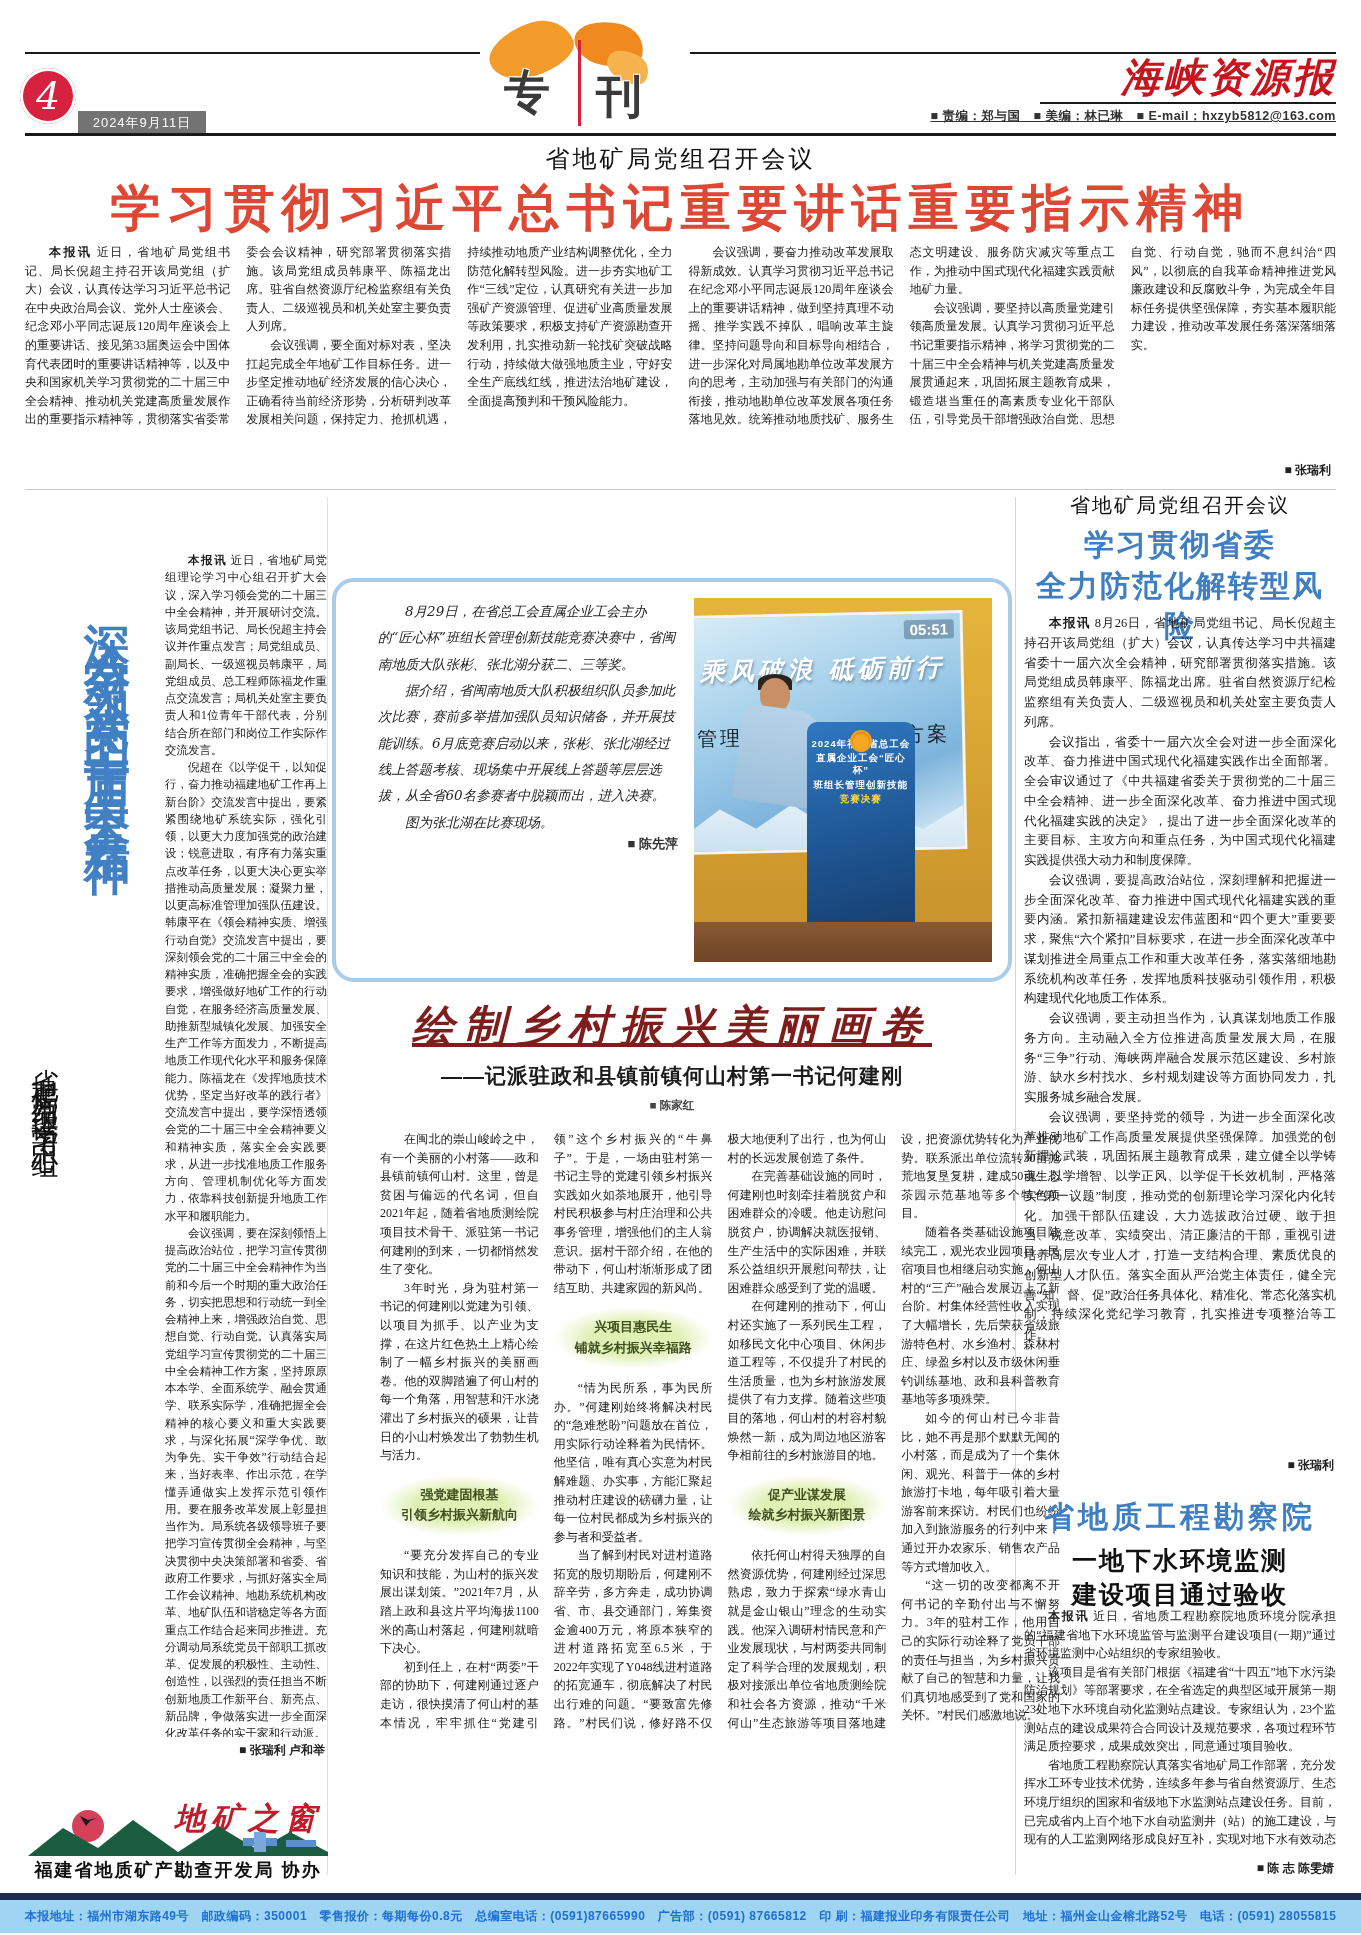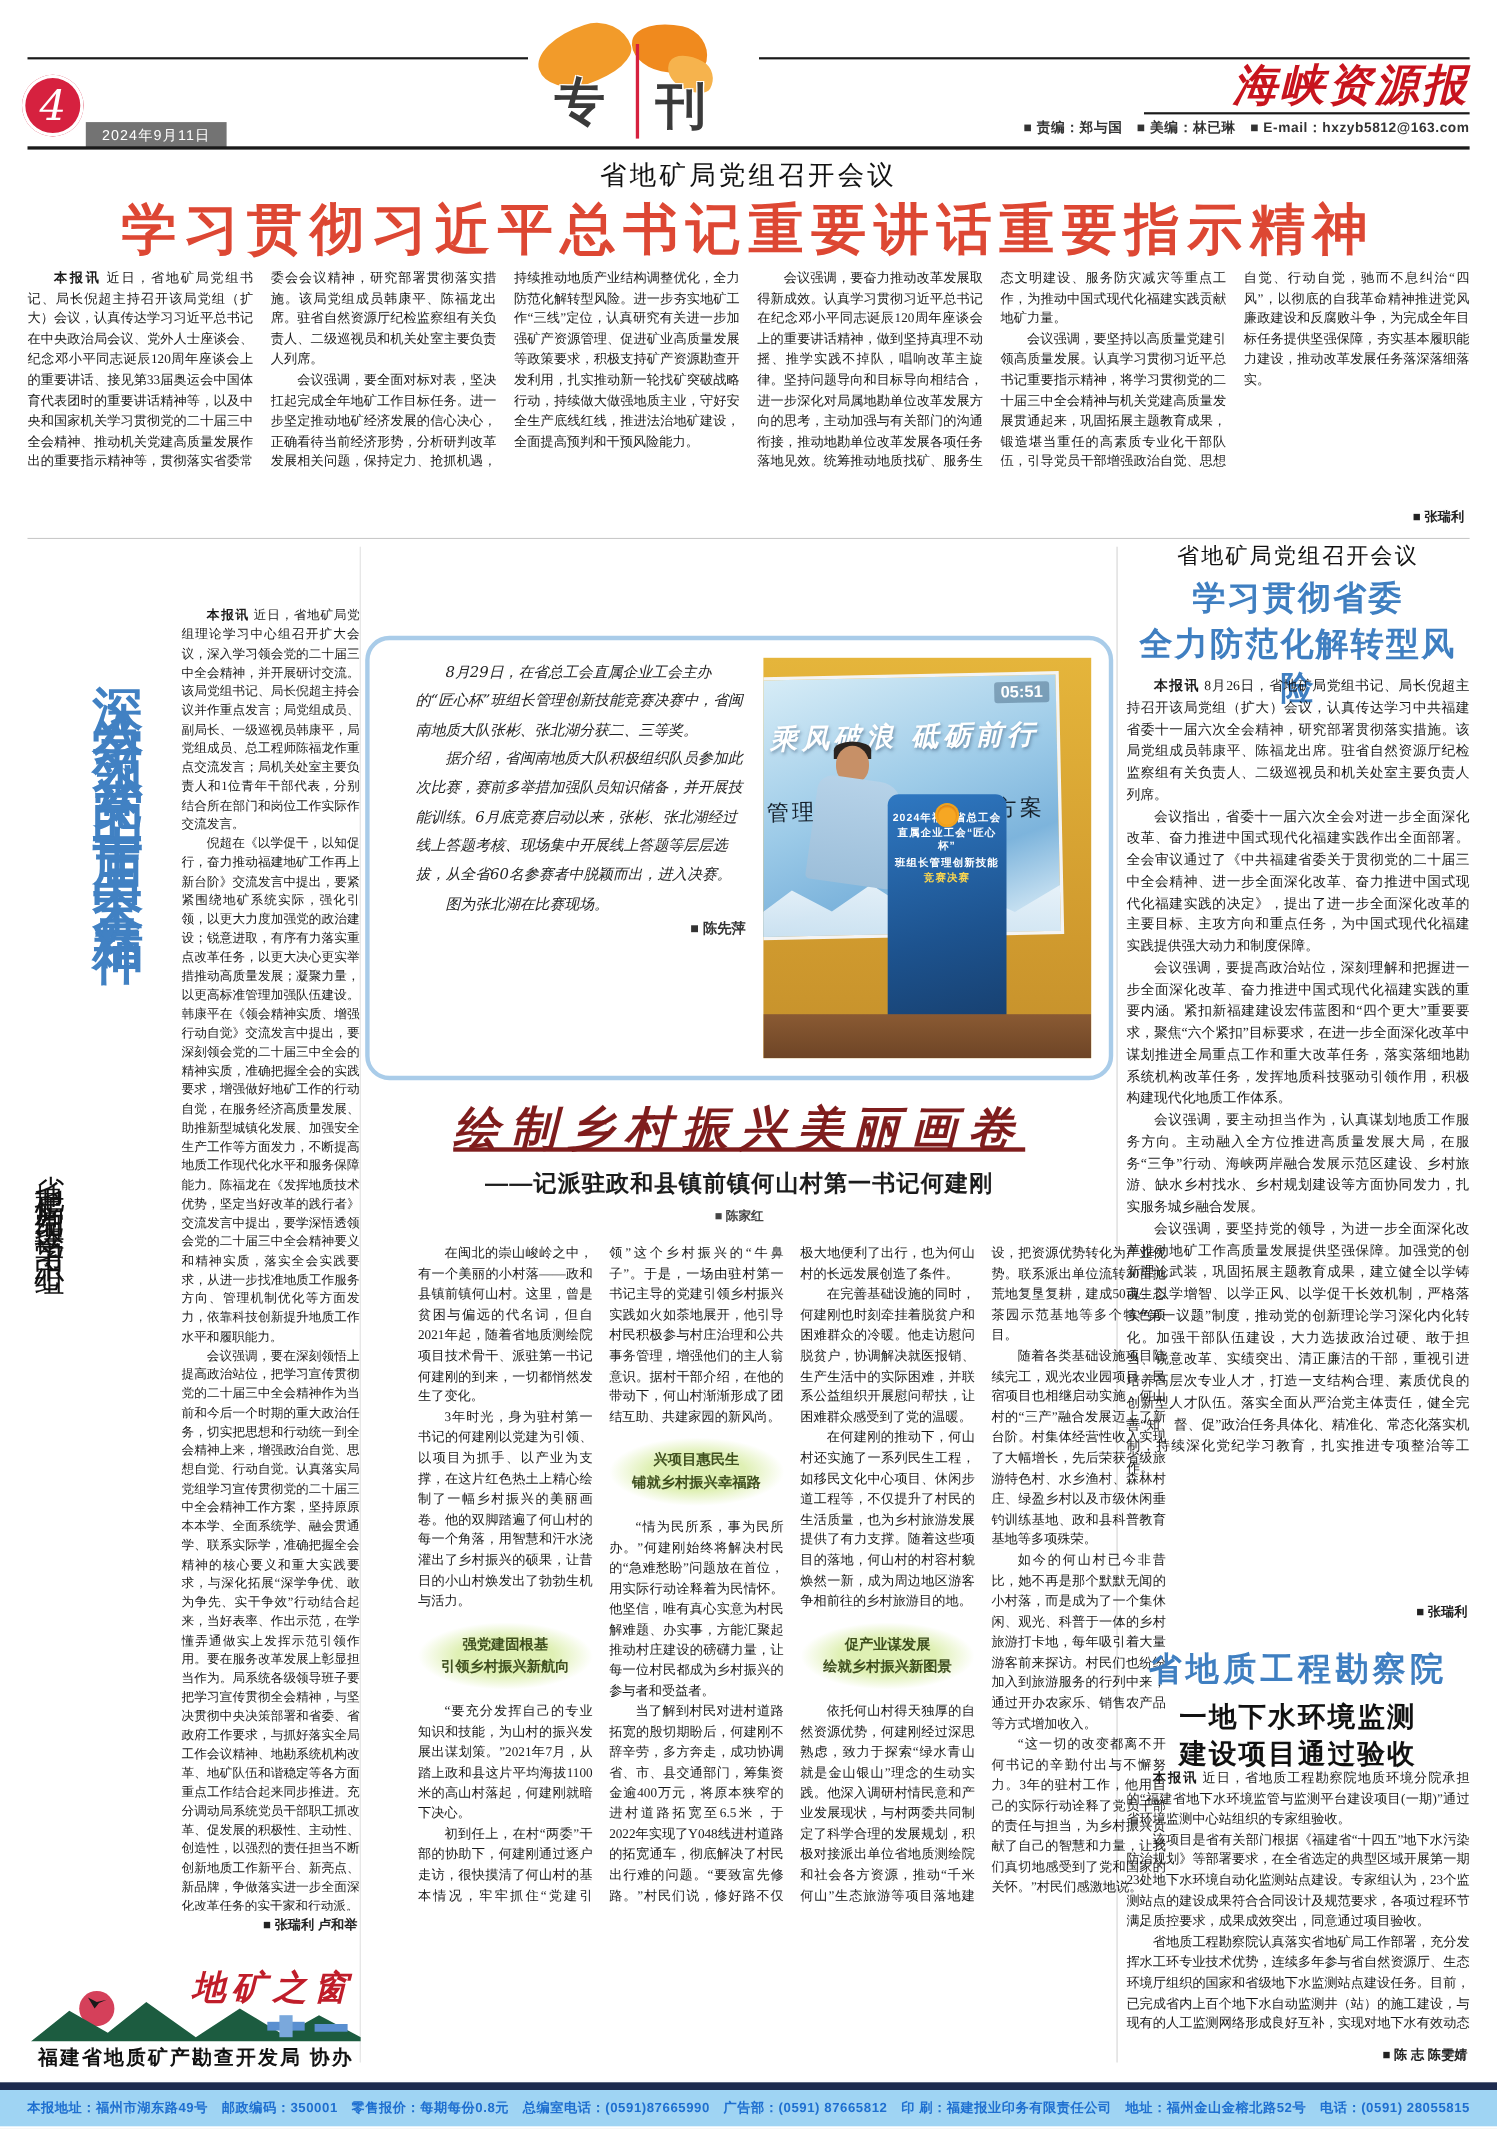--- a/index.html
+++ b/index.html
@@ -21,21 +21,21 @@
   .blob.b2{left:96px;top:0px;width:70px;height:44px;transform:rotate(12deg);}
   .blob.b3{left:128px;top:30px;width:44px;height:30px;transform:rotate(30deg);background:#f6b34d;}
   .zk-char{position:absolute;font:900 46px "Liberation Sans",sans-serif;color:#3a3a3a;
         text-shadow:-1px -1px 0 #fff,1px 1px 0 #fff,-1px 1px 0 #fff,1px -1px 0 #fff;}
   .zk-1{left:26px;top:40px;} .zk-2{left:118px;top:44px;}
   .zk-line{position:absolute;left:100px;top:18px;width:3px;height:86px;background:#d6213f;}
   .paper-name{position:absolute;left:1040px;top:50px;width:296px;text-align:right;
         font:italic 900 40px "DejaVu Serif",serif;color:#c8141e;letter-spacing:3px;}
   .paper-rule{position:absolute;left:1040px;top:102px;width:296px;height:2px;background:#1a1a1a;}
   .editors{position:absolute;left:690px;top:108px;width:646px;text-align:right;
-        font:bold 12.5px "Liberation Sans",sans-serif;color:#333;letter-spacing:.5px;}
+        font:bold 12.5px "Liberation Sans",sans-serif;color:#333;letter-spacing:.5px;text-decoration:underline;}
   
   .top-kicker{position:absolute;left:0;top:143px;width:100%;text-align:center;
         font:24px "Liberation Sans",sans-serif;color:#111;letter-spacing:3px;}
   .top-headline{position:absolute;left:0;top:175px;width:100%;text-align:center;
         font:900 50px "Liberation Sans",sans-serif;color:#dd4733;letter-spacing:7px;}
   .top-body{position:absolute;left:25px;top:243px;width:1311px;height:240px;overflow:hidden;
         column-count:6;column-gap:16px;font-size:12px;line-height:1.55;text-align:justify;}
   .para{margin:0;text-indent:2em;}
   .para b{letter-spacing:1px;}
   .byline{font:bold 12px "Liberation Sans",sans-serif;color:#222;text-align:right;}
@@ -106,21 +106,21 @@
   .cm-byline{position:absolute;right:2px;bottom:18px;}
   
   .survey{position:absolute;left:1024px;top:1497px;width:312px;height:382px;}
   .sv-title1{text-align:center;font:900 30px "Liberation Sans",sans-serif;color:#3f7fc1;letter-spacing:4px;}
   .sv-title2{text-align:center;font:bold 25px/1.35 "DejaVu Serif",serif;color:#111;white-space:pre-line;margin-top:6px;letter-spacing:2px;}
   .sv-body{position:absolute;left:0;top:110px;width:312px;height:244px;overflow:hidden;
         font-size:12px;line-height:1.55;text-align:justify;}
   .sv-byline{position:absolute;right:2px;bottom:2px;}
   
   .dikuang{position:absolute;left:28px;top:1786px;width:300px;height:100px;}
-  .dk-title{position:absolute;right:6px;top:0;font:italic 900 31px "DejaVu Serif",serif;color:#c01d2a;letter-spacing:6px;}
+  .dk-title{position:absolute;right:6px;top:12px;font:italic 900 31px "DejaVu Serif",serif;color:#c01d2a;letter-spacing:6px;}
   .dk-art{position:absolute;left:0;top:22px;width:300px;height:48px;}
   .dk-org{position:absolute;left:0;top:72px;width:300px;text-align:center;
         font:bold 18px "Liberation Sans",sans-serif;color:#111;letter-spacing:2px;}
   
   .footer-bar{position:absolute;left:0;top:1893px;width:1361px;height:7px;background:#1d2b4f;}
   .footer-strip{position:absolute;left:0;top:1900px;width:1361px;height:33px;background:#9fd4f3;
         display:flex;align-items:center;justify-content:center;
         font:bold 12px "Liberation Sans",sans-serif;color:#1e6fd0;letter-spacing:.5px;}
 </style>
 </head>

